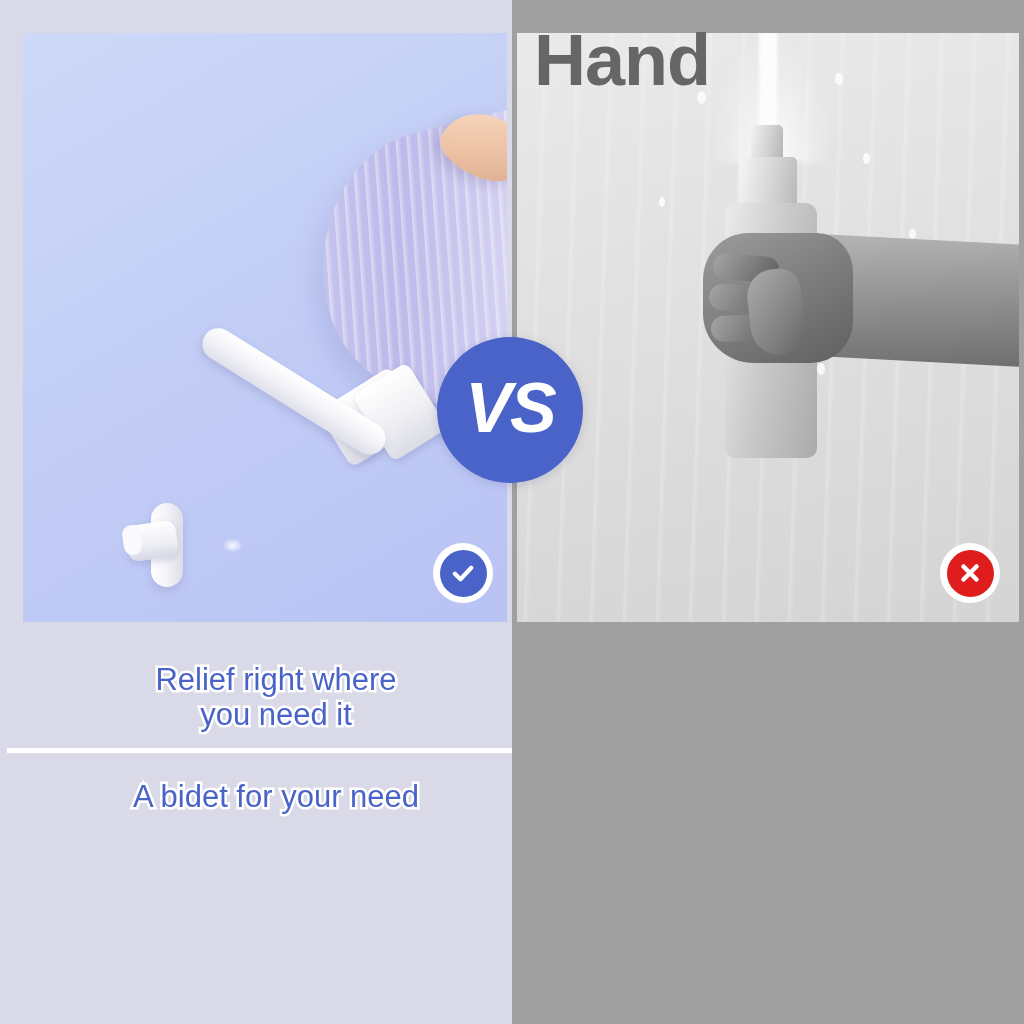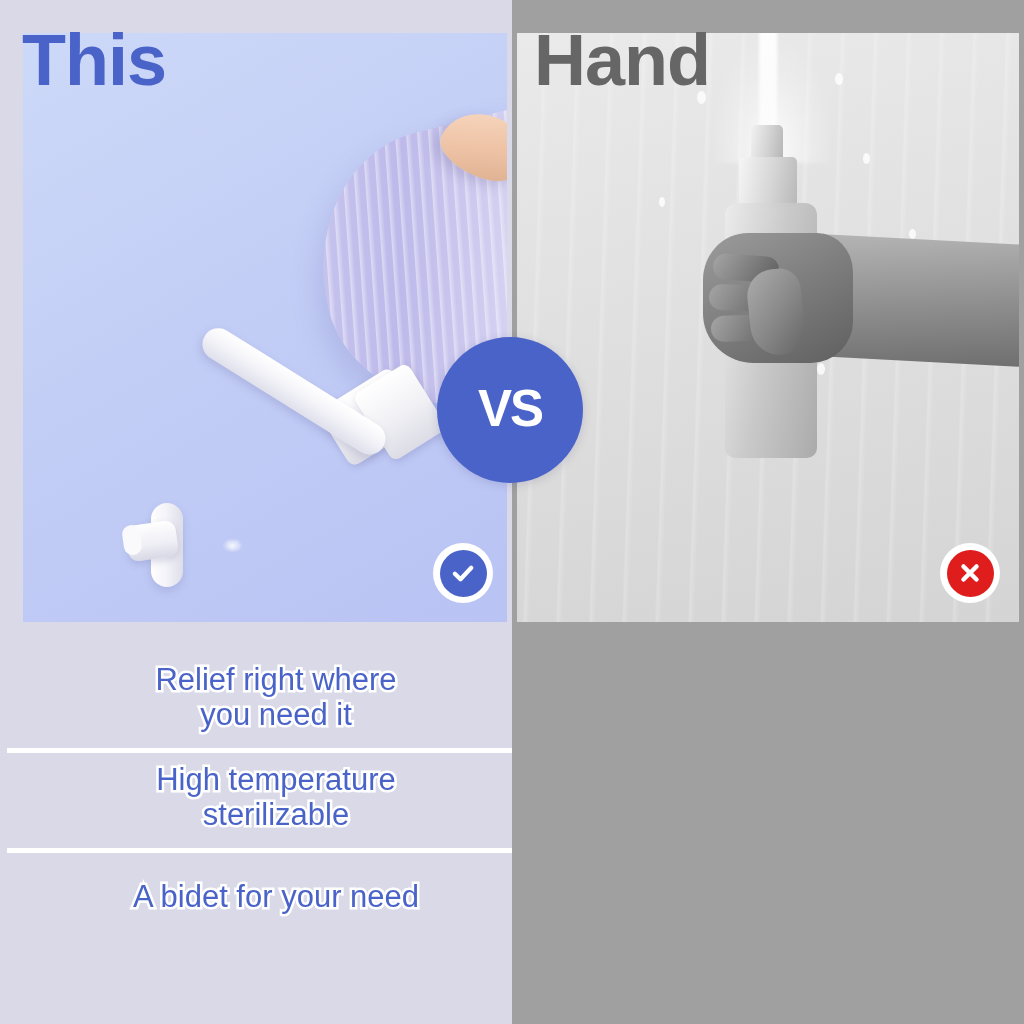--- a/index.html
+++ b/index.html
@@ -277,22 +277,23 @@
     border-radius: 50%;
     background: #4a63c8;
     display: flex;
     align-items: center;
     justify-content: center;
     z-index: 30;
     box-shadow: 0 2px 10px rgba(60,60,120,.18);
   }
   .vs-badge span {
     color: #ffffff;
-    font-size: 51px;
+    font-size: 70px;
     font-weight: bold;
+    font-style: italic;
     letter-spacing: -2px;
     line-height: 1;
     transform: translateY(-2px);
   }
 
   
   .mark-badge {
     position: absolute;
     width: 60px; height: 60px;
     border-radius: 50%;
@@ -375,28 +376,24 @@
       <div class="wand-ribs"></div>
       <div class="thumb"></div>
       <div class="collar collar-a"></div>
       <div class="collar collar-b"></div>
       <div class="tube"></div>
       <div class="elbow"></div>
       <div class="elbow-cap"></div>
       <div class="nozzle-tip"></div>
     </div>
 
-    <div class="heading heading-this">This</div>
 
     <div class="features">
       <div class="feature-row">
         <span class="feature-text-left">Relief right where<br>you need it</span>
-      </div>
-      <div class="feature-row">
-        <span class="feature-text-left">High temperature<br>sterilizable</span>
       </div>
       <div class="feature-row">
         <span class="feature-text-left">A bidet for your need</span>
       </div>
     </div>
   </div>
 
   <div class="col col-right">
 
     <div class="panel panel-right">

